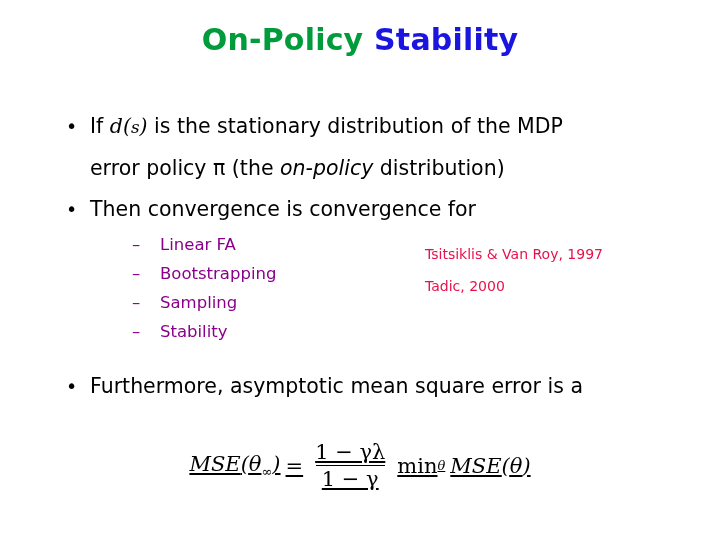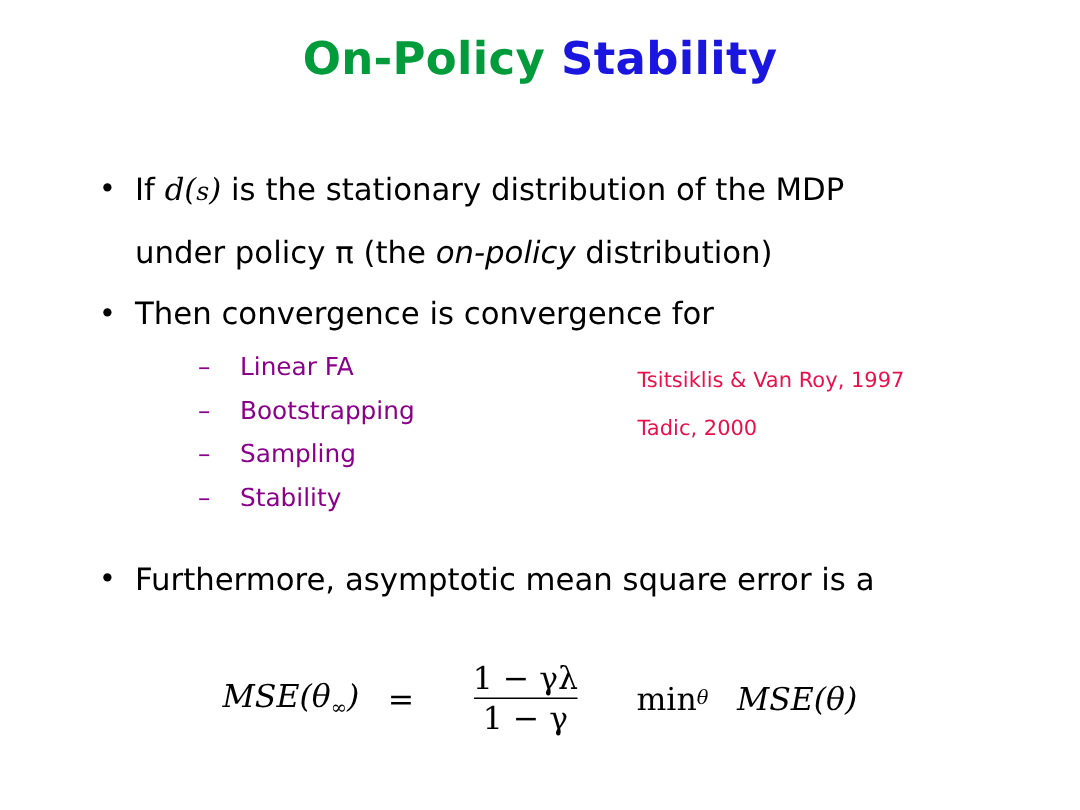--- a/index.html
+++ b/index.html
@@ -107,35 +107,36 @@
     width: 720px;
     text-align: center;
     font-family: "DejaVu Serif", serif;
     font-size: 21px;
     color: #000000;
   }
   .eq-inline {
     display: inline-flex;
     align-items: center;
     justify-content: space-between;
-    gap: 19px;
+    gap: 5px;
+    text-decoration: underline;
   }
   .eq-term { font-style: italic; white-space: nowrap; }
   .sub {
     font-size: 0.62em;
     vertical-align: sub;
     font-style: normal;
   }
   .frac {
     display: inline-flex;
     flex-direction: column;
     align-items: center;
     vertical-align: middle;
     line-height: 1.15;
-    margin: 0 14px;
+    margin: 0 1px;
   }
   .frac .num {
     padding: 0 6px 1px 6px;
     white-space: nowrap;
   }
   .frac .den {
     border-top: 1.4px solid #000;
     padding: 1px 6px 0 6px;
     white-space: nowrap;
   }
@@ -160,21 +161,21 @@
   </div>
 
   <div class="body">
 
     <div class="bullet-l1">
       <span class="marker">•</span>
       <span class="text-line">
         <span>If </span><span class="mi">d</span><span class="mi">(</span><span class="mi small-s">s</span><span class="mi">)</span><span> is the stationary distribution of the MDP</span>
       </span>
       <span class="text-line">
-        <span>under policy π (the </span><span class="it">on-policy</span><span> distribution)</span>
+        <span>error policy π (the </span><span class="it">on-policy</span><span> distribution)</span>
       </span>
     </div>
 
     <div class="bullet-l1">
       <span class="marker">•</span>
       <span class="text-line">Then convergence is convergence for</span>
 
       <div class="sub-list">
         <div class="bullet-l2">
           <span class="marker">–</span>

